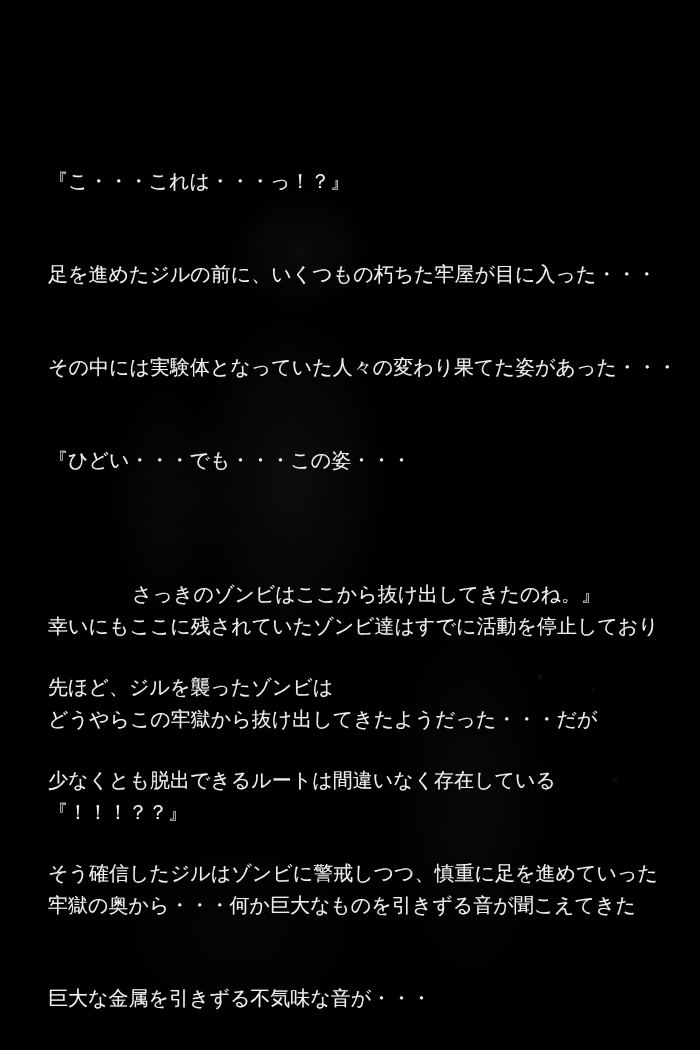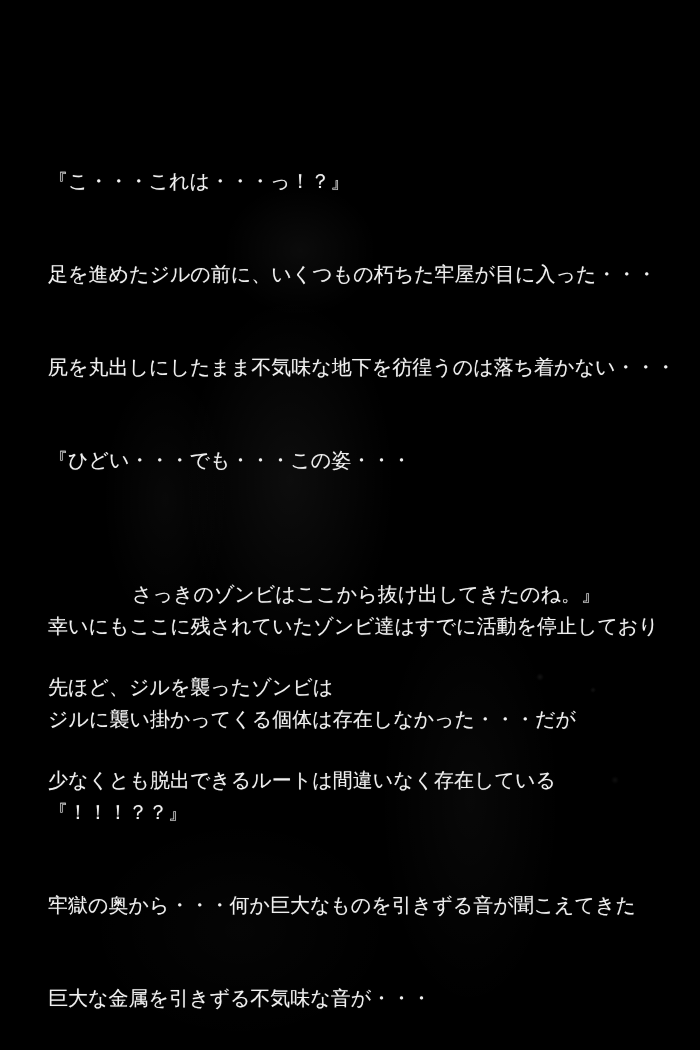--- a/index.html
+++ b/index.html
@@ -52,33 +52,34 @@
 </style>
 </head>
 <body>
 
 <div class="screen">
   <div class="bg"></div>
 
   <div class="textblock block1">
     <div class="line">『こ・・・これは・・・っ！？』</div>
     <div class="line">足を進めたジルの前に、いくつもの朽ちた牢屋が目に入った・・・</div>
-    <div class="line">尻を丸出しにしたまま不気味な地下を彷徨うのは落ち着かない・・・</div>
+    <div class="line">その中には実験体となっていた人々の変わり果てた姿があった・・・</div>
     <div class="line">『ひどい・・・でも・・・この姿・・・</div>
     <div class="line indent">さっきのゾンビはここから抜け出してきたのね。』</div>
     <div class="line">先ほど、ジルを襲ったゾンビは</div>
     <div class="line">少なくとも脱出できるルートは間違いなく存在している</div>
+    <div class="line">そう確信したジルはゾンビに警戒しつつ、慎重に足を進めていった</div>
     
     
     
   </div>
 
   <div class="textblock block2">
     <div class="line">幸いにもここに残されていたゾンビ達はすでに活動を停止しており</div>
-    <div class="line">ジルに襲い掛かってくる個体は存在しなかった・・・だが</div>
+    <div class="line">どうやらこの牢獄から抜け出してきたようだった・・・だが</div>
     <div class="line">『！！！？？』</div>
     <div class="line">牢獄の奥から・・・何か巨大なものを引きずる音が聞こえてきた</div>
     <div class="line">巨大な金属を引きずる不気味な音が・・・</div>
     
     
     
     
     
     
     

